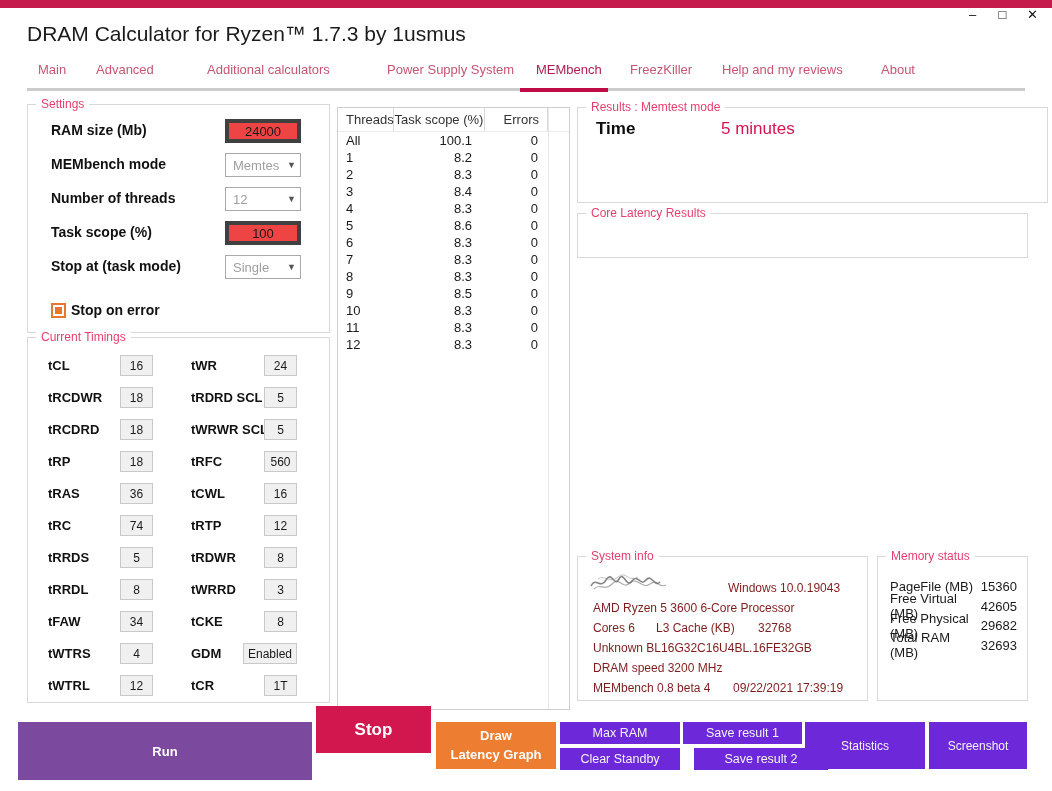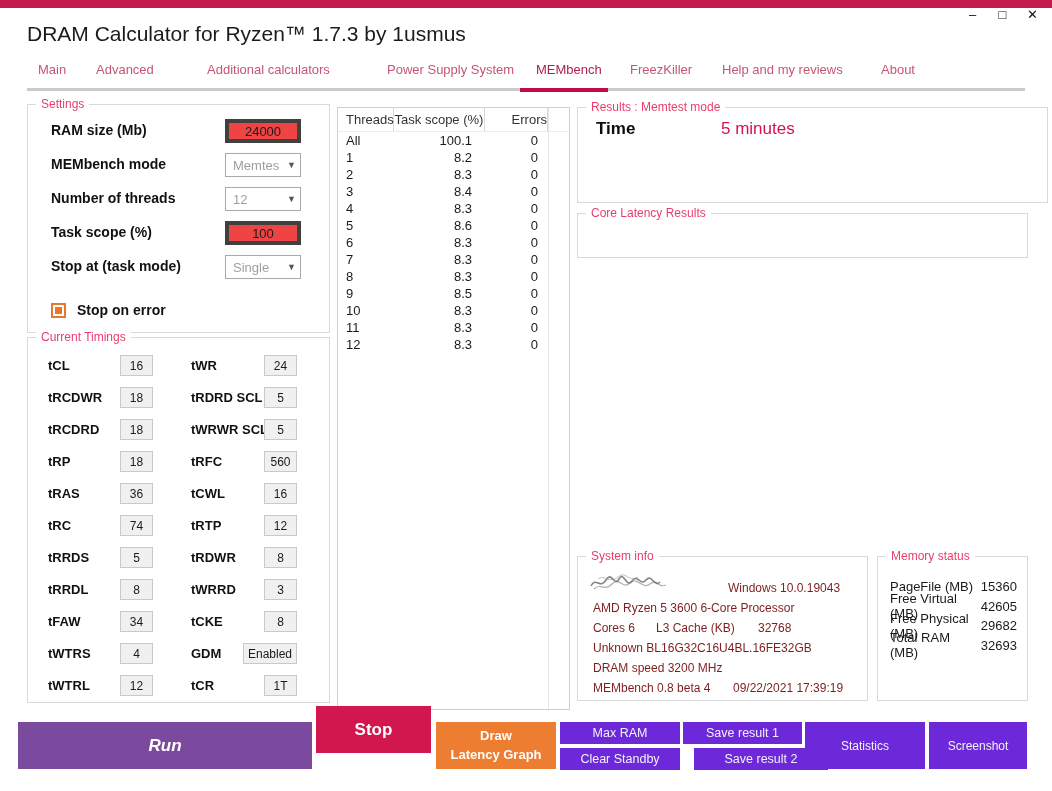--- a/index.html
+++ b/index.html
@@ -26,42 +26,42 @@
                color:#e73e6d;white-space:nowrap;}
 
   #g-settings{left:27px;top:104px;width:303px;height:229px;}
   #settings-rows{position:absolute;left:0;top:14px;right:0;}
   .s-row{position:relative;height:24px;margin-bottom:10px;}
   .s-label{position:absolute;left:23px;top:3px;font-size:14px;font-weight:bold;color:#111;white-space:nowrap;}
   .s-ctl{position:absolute;left:197px;top:0;width:76px;height:24px;box-sizing:border-box;font-size:13px;}
   .s-input{background:#ef4444;border:4px solid #404040;display:flex;align-items:center;justify-content:center;color:#1a1a1a;}
   .s-select{background:#fff;border:1px solid #a9a9a9;display:flex;align-items:center;color:#9f9f9f;padding-left:7px;}
   .s-select .arr{margin-left:auto;padding-right:4px;color:#555;font-size:9px;}
-  .cb-row{position:absolute;left:23px;top:197px;display:flex;align-items:center;gap:11px;}
+  .cb-row{position:absolute;left:23px;top:197px;display:flex;align-items:center;gap:5px;}
   .cb{width:15px;height:15px;background:#e8762d;border:2px solid #e8762d;box-shadow:inset 0 0 0 2px #fff;box-sizing:border-box;cursor:pointer;}
   .cb-label{font-size:14px;font-weight:bold;color:#111;}
 
   #g-timings{left:27px;top:337px;width:303px;height:366px;}
   #timings-rows{position:absolute;top:17px;left:0;right:0;}
   .t-row{position:relative;height:21px;margin-bottom:11px;}
   .t-l1,.t-l2{position:absolute;top:3px;font-size:13px;font-weight:bold;color:#111;white-space:nowrap;}
   .t-l1{left:20px}.t-l2{left:163px}
   .tv{position:absolute;top:0;height:21px;min-width:33px;box-sizing:border-box;background:#f0f0f0;
       border:1px solid #c9c9c9;font-size:12px;color:#1a1a1a;display:flex;align-items:center;
       justify-content:center;padding:0 4px;}
   .t-b1{left:92px}.t-b2{right:32px}
 
   
   #thread-table{position:absolute;left:337px;top:107px;width:233px;height:603px;border:1px solid #cfcfcf;
                 background:#fff;box-sizing:border-box;}
   .tt-head{display:flex;height:23px;border-bottom:1px solid #ececec;font-size:13px;color:#333;}
   .tt-hc{display:flex;align-items:center;border-right:1px solid #d9d9d9;box-sizing:border-box;cursor:pointer;}
   .tt-hc:nth-child(1){width:56px;padding-left:8px;}
   .tt-hc:nth-child(2){width:91px;justify-content:center;}
-  .tt-hc:nth-child(3){width:63px;justify-content:flex-end;}
+  .tt-hc:nth-child(3){width:63px;justify-content:flex-end;padding-right:8px;}
   .vline{position:absolute;left:210px;top:0;bottom:0;width:1px;background:#e6e6e6;}
   .tt-row{display:flex;height:17px;font-size:13px;color:#1a1a1a;align-items:center;}
   .tt-c1{width:56px;padding-left:8px;box-sizing:border-box;}
   .tt-c2{width:91px;text-align:right;padding-right:13px;box-sizing:border-box;}
   .tt-c3{width:63px;text-align:right;padding-right:10px;box-sizing:border-box;}
 
   #g-results{left:577px;top:107px;width:471px;height:96px;}
   .res-time-label{position:absolute;left:18px;top:11px;font-size:17px;font-weight:bold;color:#0d0d0d;}
   .res-time-value{position:absolute;left:143px;top:11px;font-size:17px;color:#d6134e;}
   #g-core{left:577px;top:213px;width:451px;height:45px;}
@@ -75,21 +75,21 @@
   .si-bench{left:15px;top:124px}.si-date{left:155px;top:124px}
 
   #g-memstatus{left:877px;top:556px;width:151px;height:145px;}
   #memstatus-rows{position:absolute;top:20px;left:0;right:0;}
   .ms-row{display:flex;justify-content:space-between;align-items:center;height:19.5px;
           padding:0 10px 0 12px;font-size:13px;color:#1a1a1a;}
 
   
   .btn{position:absolute;display:flex;align-items:center;justify-content:center;color:#fff;
        cursor:pointer;box-sizing:border-box;text-align:center;user-select:none;}
-  #btn-run{left:18px;top:722px;width:294px;height:47px;background:#7b4a9e;font-size:17px;font-weight:bold;font-style:italic;}
+  #btn-run{left:18px;top:722px;width:294px;height:58px;background:#7b4a9e;font-size:13px;font-weight:bold;}
   #btn-stop{left:316px;top:706px;width:115px;height:47px;background:#d2164e;font-size:17px;font-weight:bold;}
   #btn-draw{left:436px;top:722px;width:120px;height:47px;background:#ed7d31;font-size:13px;font-weight:bold;
             flex-direction:column;line-height:1.4;}
   .btn-gray{background:#6d28d9;font-size:12.5px;color:#f2f2f2;}
   #btn-maxram{left:560px;top:722px;width:120px;height:22px;}
   #btn-clear{left:560px;top:748px;width:120px;height:22px;}
   #btn-save1{left:683px;top:722px;width:119px;height:22px;}
   #btn-save2{left:694px;top:748px;width:134px;height:22px;}
   #btn-stats{left:805px;top:722px;width:120px;height:47px;font-size:12px;}
   #btn-shot{left:929px;top:722px;width:98px;height:47px;font-size:12px;}

